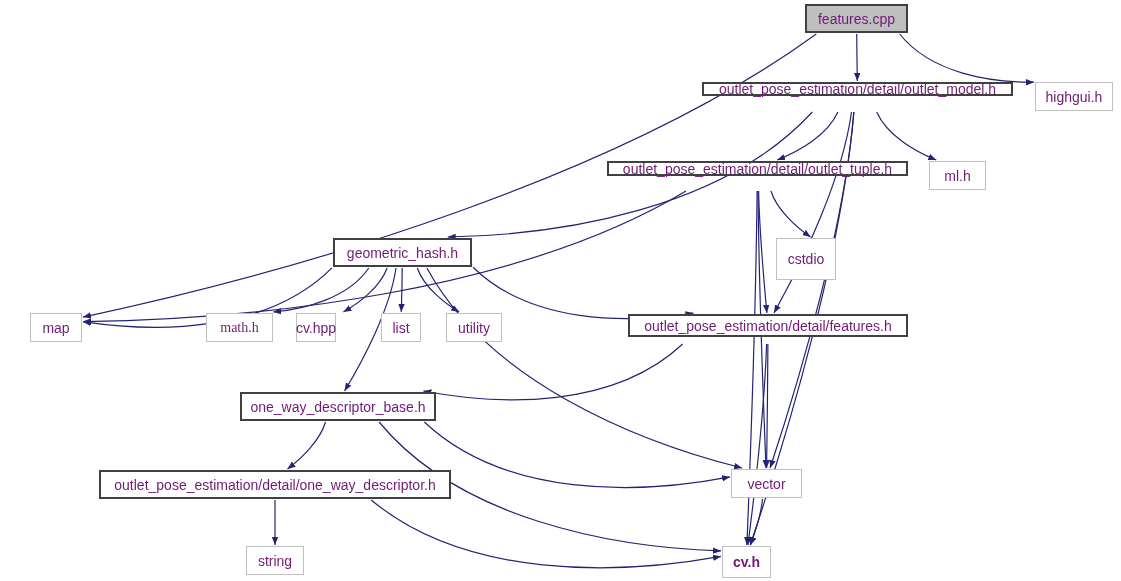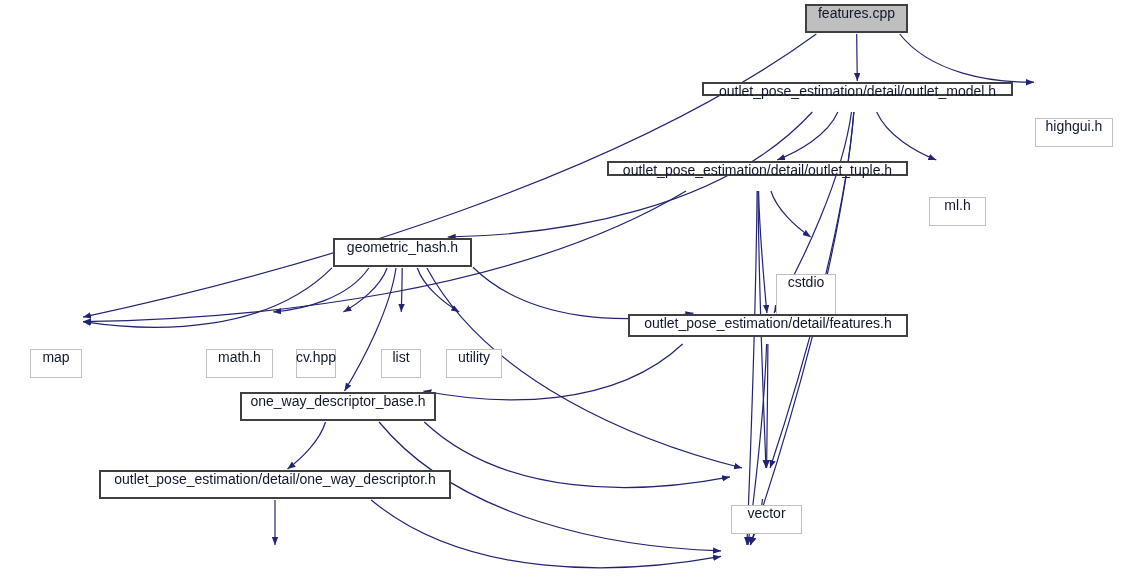--- a/index.html
+++ b/index.html
@@ -1,25 +1,25 @@
 <!DOCTYPE html>
 <html><head>
 <meta charset="utf-8">
 <style>
   html,body{margin:0;padding:0;background:#ffffff;}
   body{width:1121px;height:581px;overflow:hidden;
        font-family:"Liberation Sans","DejaVu Sans",sans-serif;}
   #graph{position:relative;width:1121px;height:581px;}
   svg{position:absolute;left:0;top:0;width:1121px;height:581px;}
   .node{position:absolute;box-sizing:border-box;display:flex;
-        align-items:flex-start;justify-content:center;white-space:nowrap;
-        background:#ffffff;color:#0f172a;}
+        align-items:center;justify-content:center;white-space:nowrap;
+        background:#ffffff;color:#701a75;}
   .node .lbl{display:block;line-height:1;}
   
-  .n-plain{border:1px solid #c0c0c0;font-size:14px;margin-top:36px;}
+  .n-plain{border:1px solid #c0c0c0;font-size:14px;}
   
   .n-doc{border:2px solid #404040;font-size:14px;}
   
   .n-cur{border:2px solid #404040;background:#bfbfbf;font-size:14px;}
 </style>
 </head>
 <body>
 
 <div id="graph">
 
@@ -82,21 +82,21 @@
       </div>
       <div class="node n-plain" style="left: 776px; top: 238px; width: 60px; height: 42px;">
         <span class="lbl">cstdio</span>
       </div>
       <div class="node n-doc" style="left: 333px; top: 238px; width: 139px; height: 29px;">
         <span class="lbl">geometric_hash.h</span>
       </div>
       <div class="node n-plain" style="left: 30px; top: 313px; width: 52px; height: 29px;">
         <span class="lbl">map</span>
       </div>
-      <div class="node n-plain" style="left: 206px; top: 313px; width: 67px; height: 29px;">
+      <div class="node n-plain" style="left: 206px; top: 313px; width: 67px; height: 29px; font-family: Liberation Serif, serif;">
         <span class="lbl">math.h</span>
       </div>
       <div class="node n-plain" style="left: 296px; top: 313px; width: 40px; height: 29px;">
         <span class="lbl">cv.hpp</span>
       </div>
       <div class="node n-plain" style="left: 381px; top: 313px; width: 40px; height: 29px;">
         <span class="lbl">list</span>
       </div>
       <div class="node n-plain" style="left: 446px; top: 313px; width: 56px; height: 29px;">
         <span class="lbl">utility</span>

